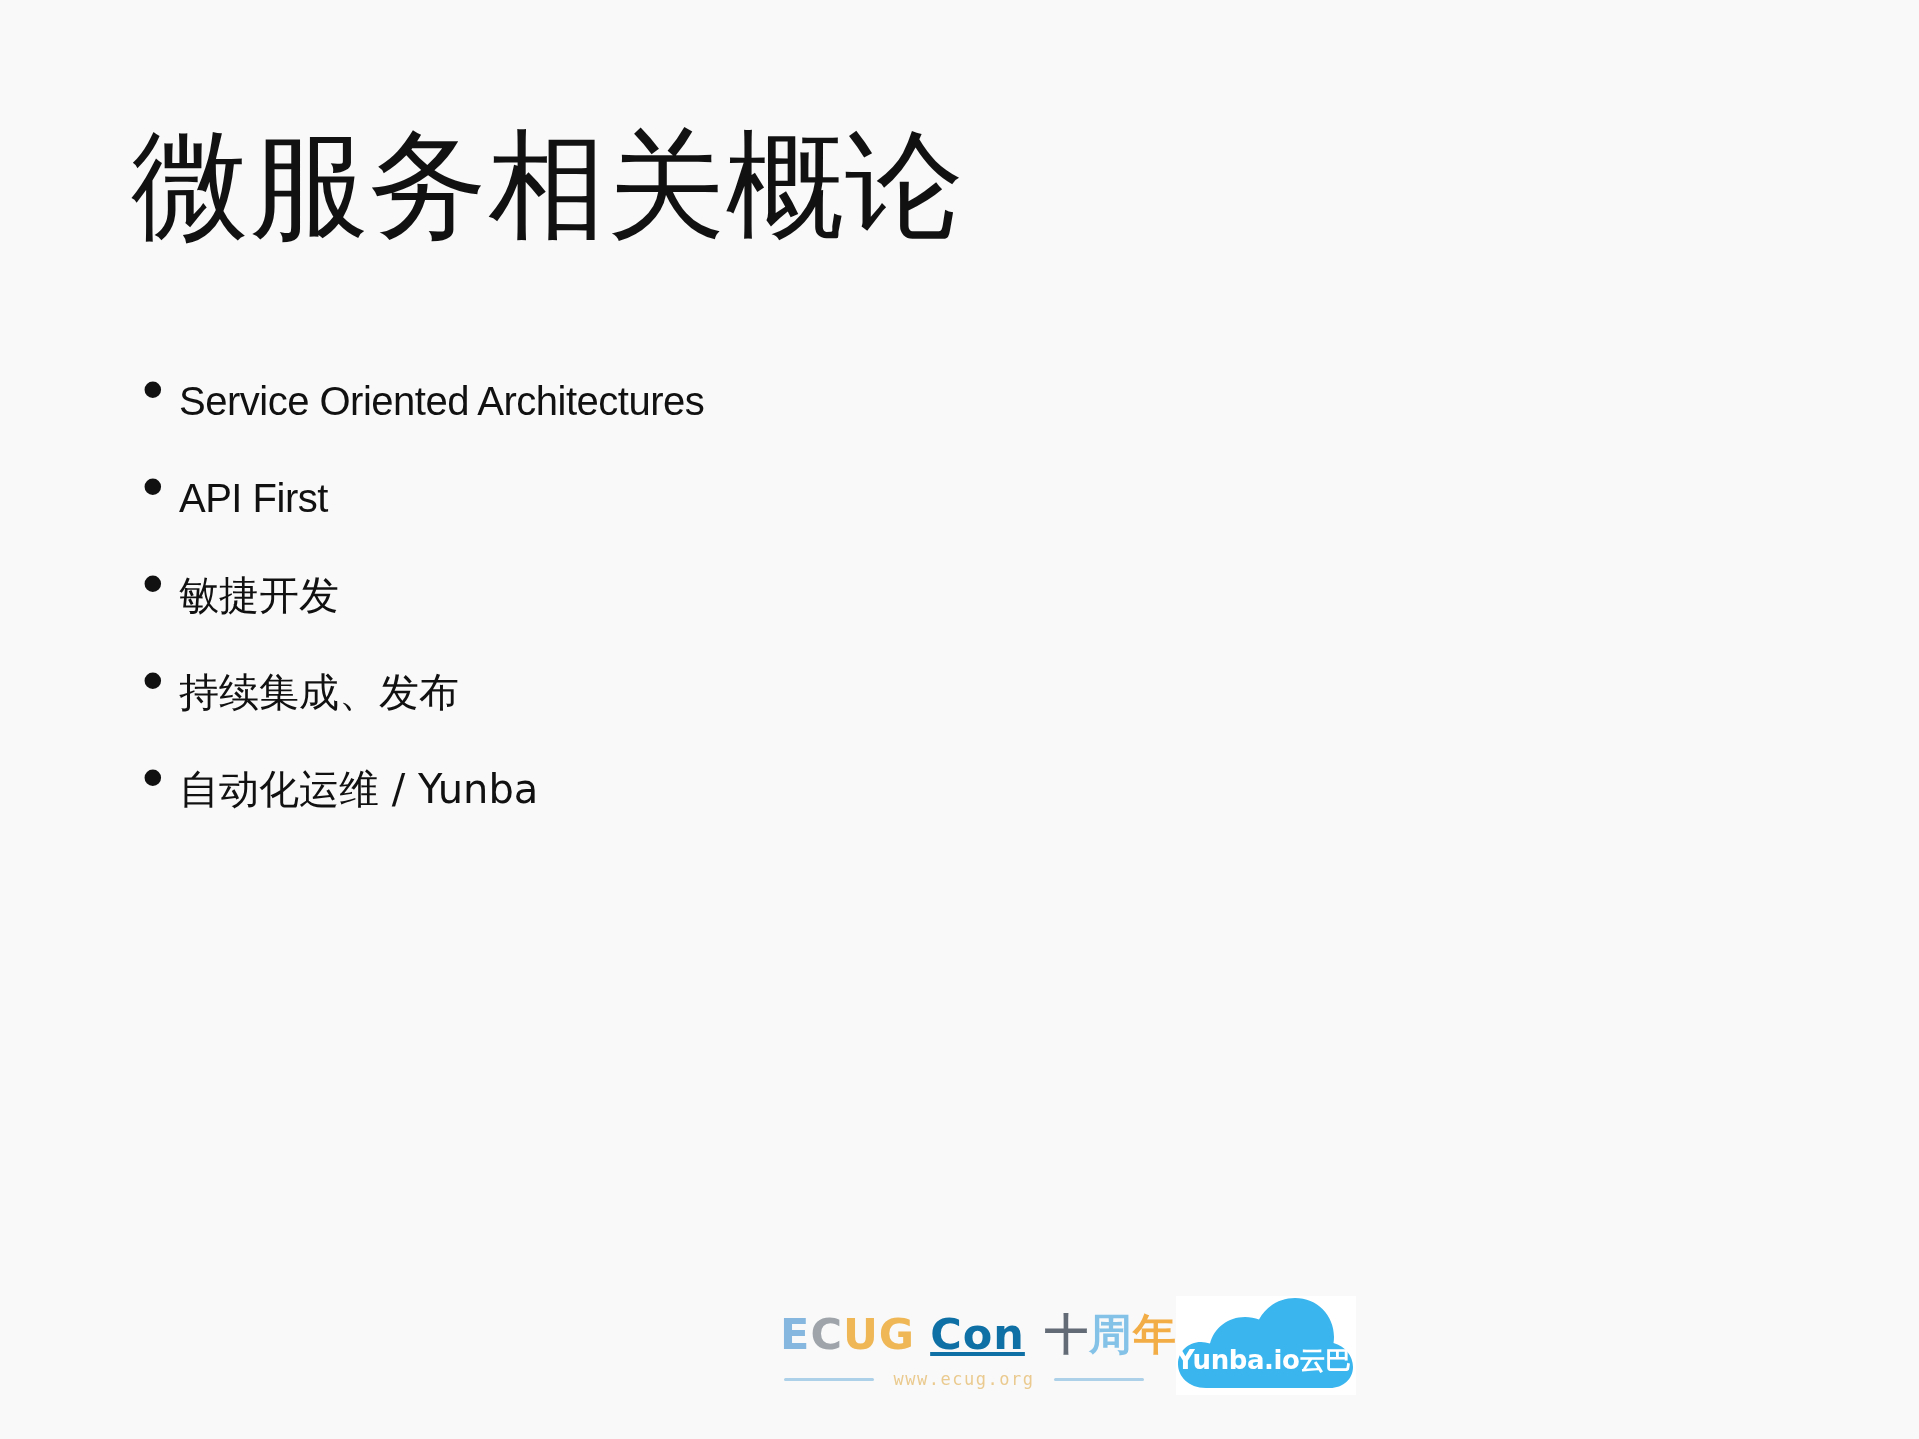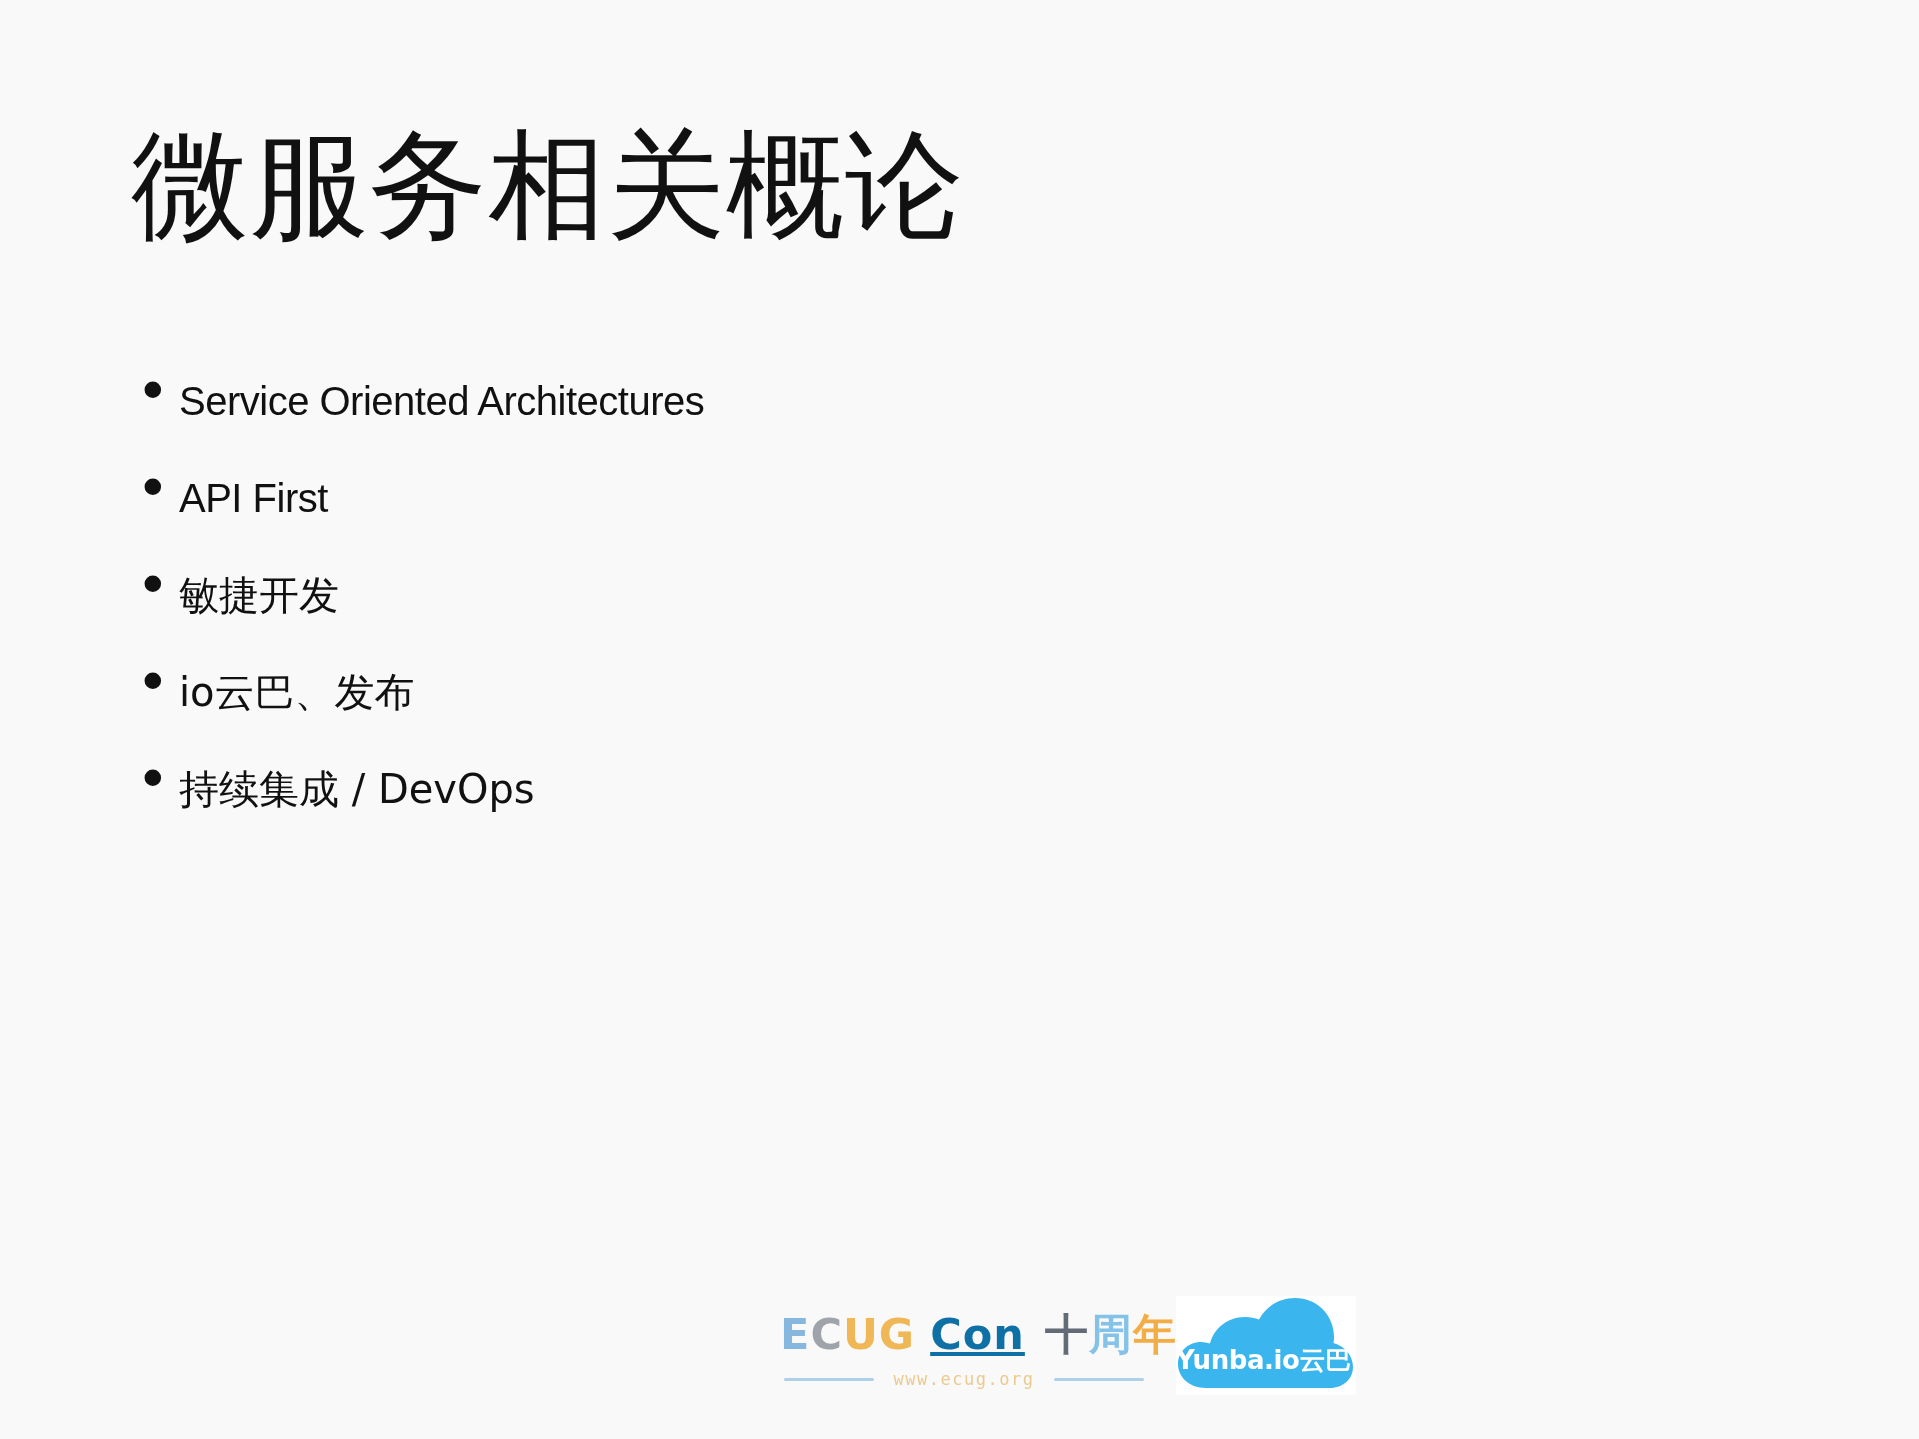--- a/index.html
+++ b/index.html
@@ -192,26 +192,26 @@
       <span class="bullet-text latin">API First</span>
     </li>
 
     <li class="bullet-item">
       <span class="bullet-marker">•</span>
       <span class="bullet-text cjk">敏捷开发</span>
     </li>
 
     <li class="bullet-item">
       <span class="bullet-marker">•</span>
-      <span class="bullet-text cjk">io云巴、发布</span>
-    </li>
-
-    <li class="bullet-item">
-      <span class="bullet-marker">•</span>
-      <span class="bullet-text cjk">持续集成 / DevOps</span>
+      <span class="bullet-text cjk">持续集成、发布</span>
+    </li>
+
+    <li class="bullet-item">
+      <span class="bullet-marker">•</span>
+      <span class="bullet-text cjk">自动化运维 / Yunba</span>
     </li>
 
   </ul>
 
   <div class="footer-logos">
 
     <div class="ecug-logo">
       <div class="ecug-wordmark">
         <span class="ecug-e">E</span><span class="ecug-c">C</span><span class="ecug-ug">UG</span><span class="ecug-con">Con</span><span class="ecug-shi">十</span><span class="ecug-zhou">周</span><span class="ecug-nian">年</span><span class="ecug-shenghui">盛会</span>
       </div>

